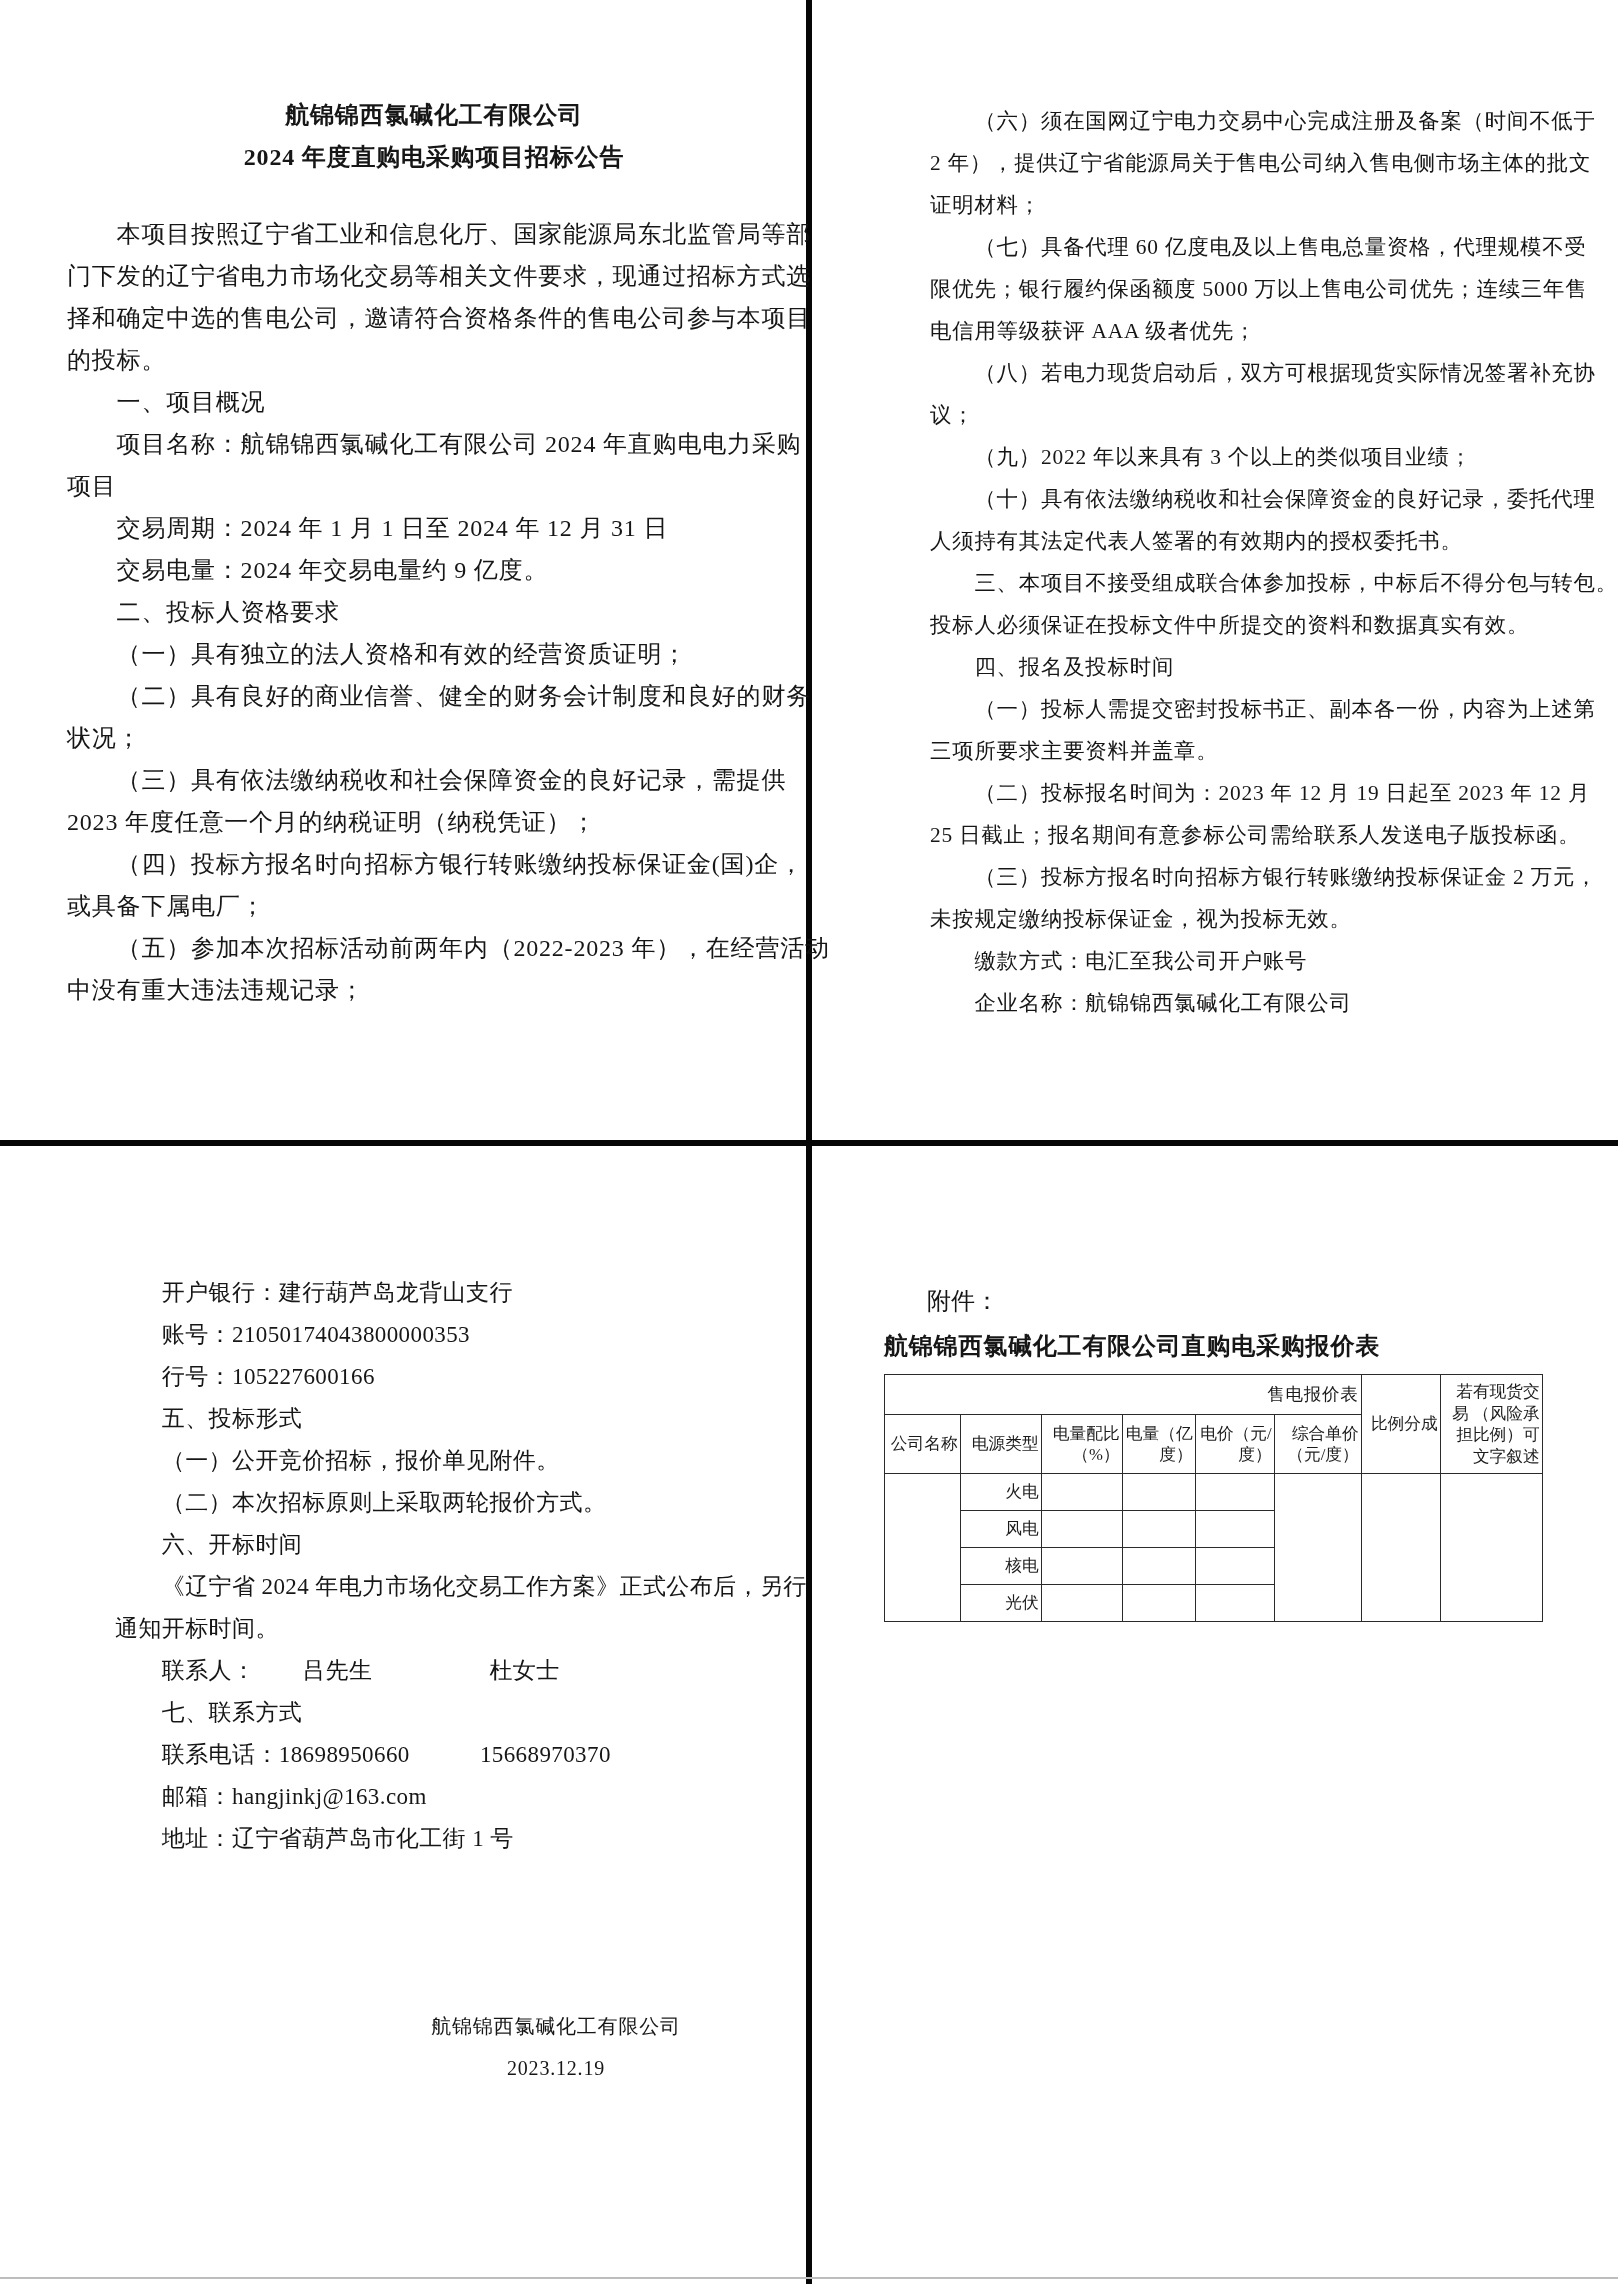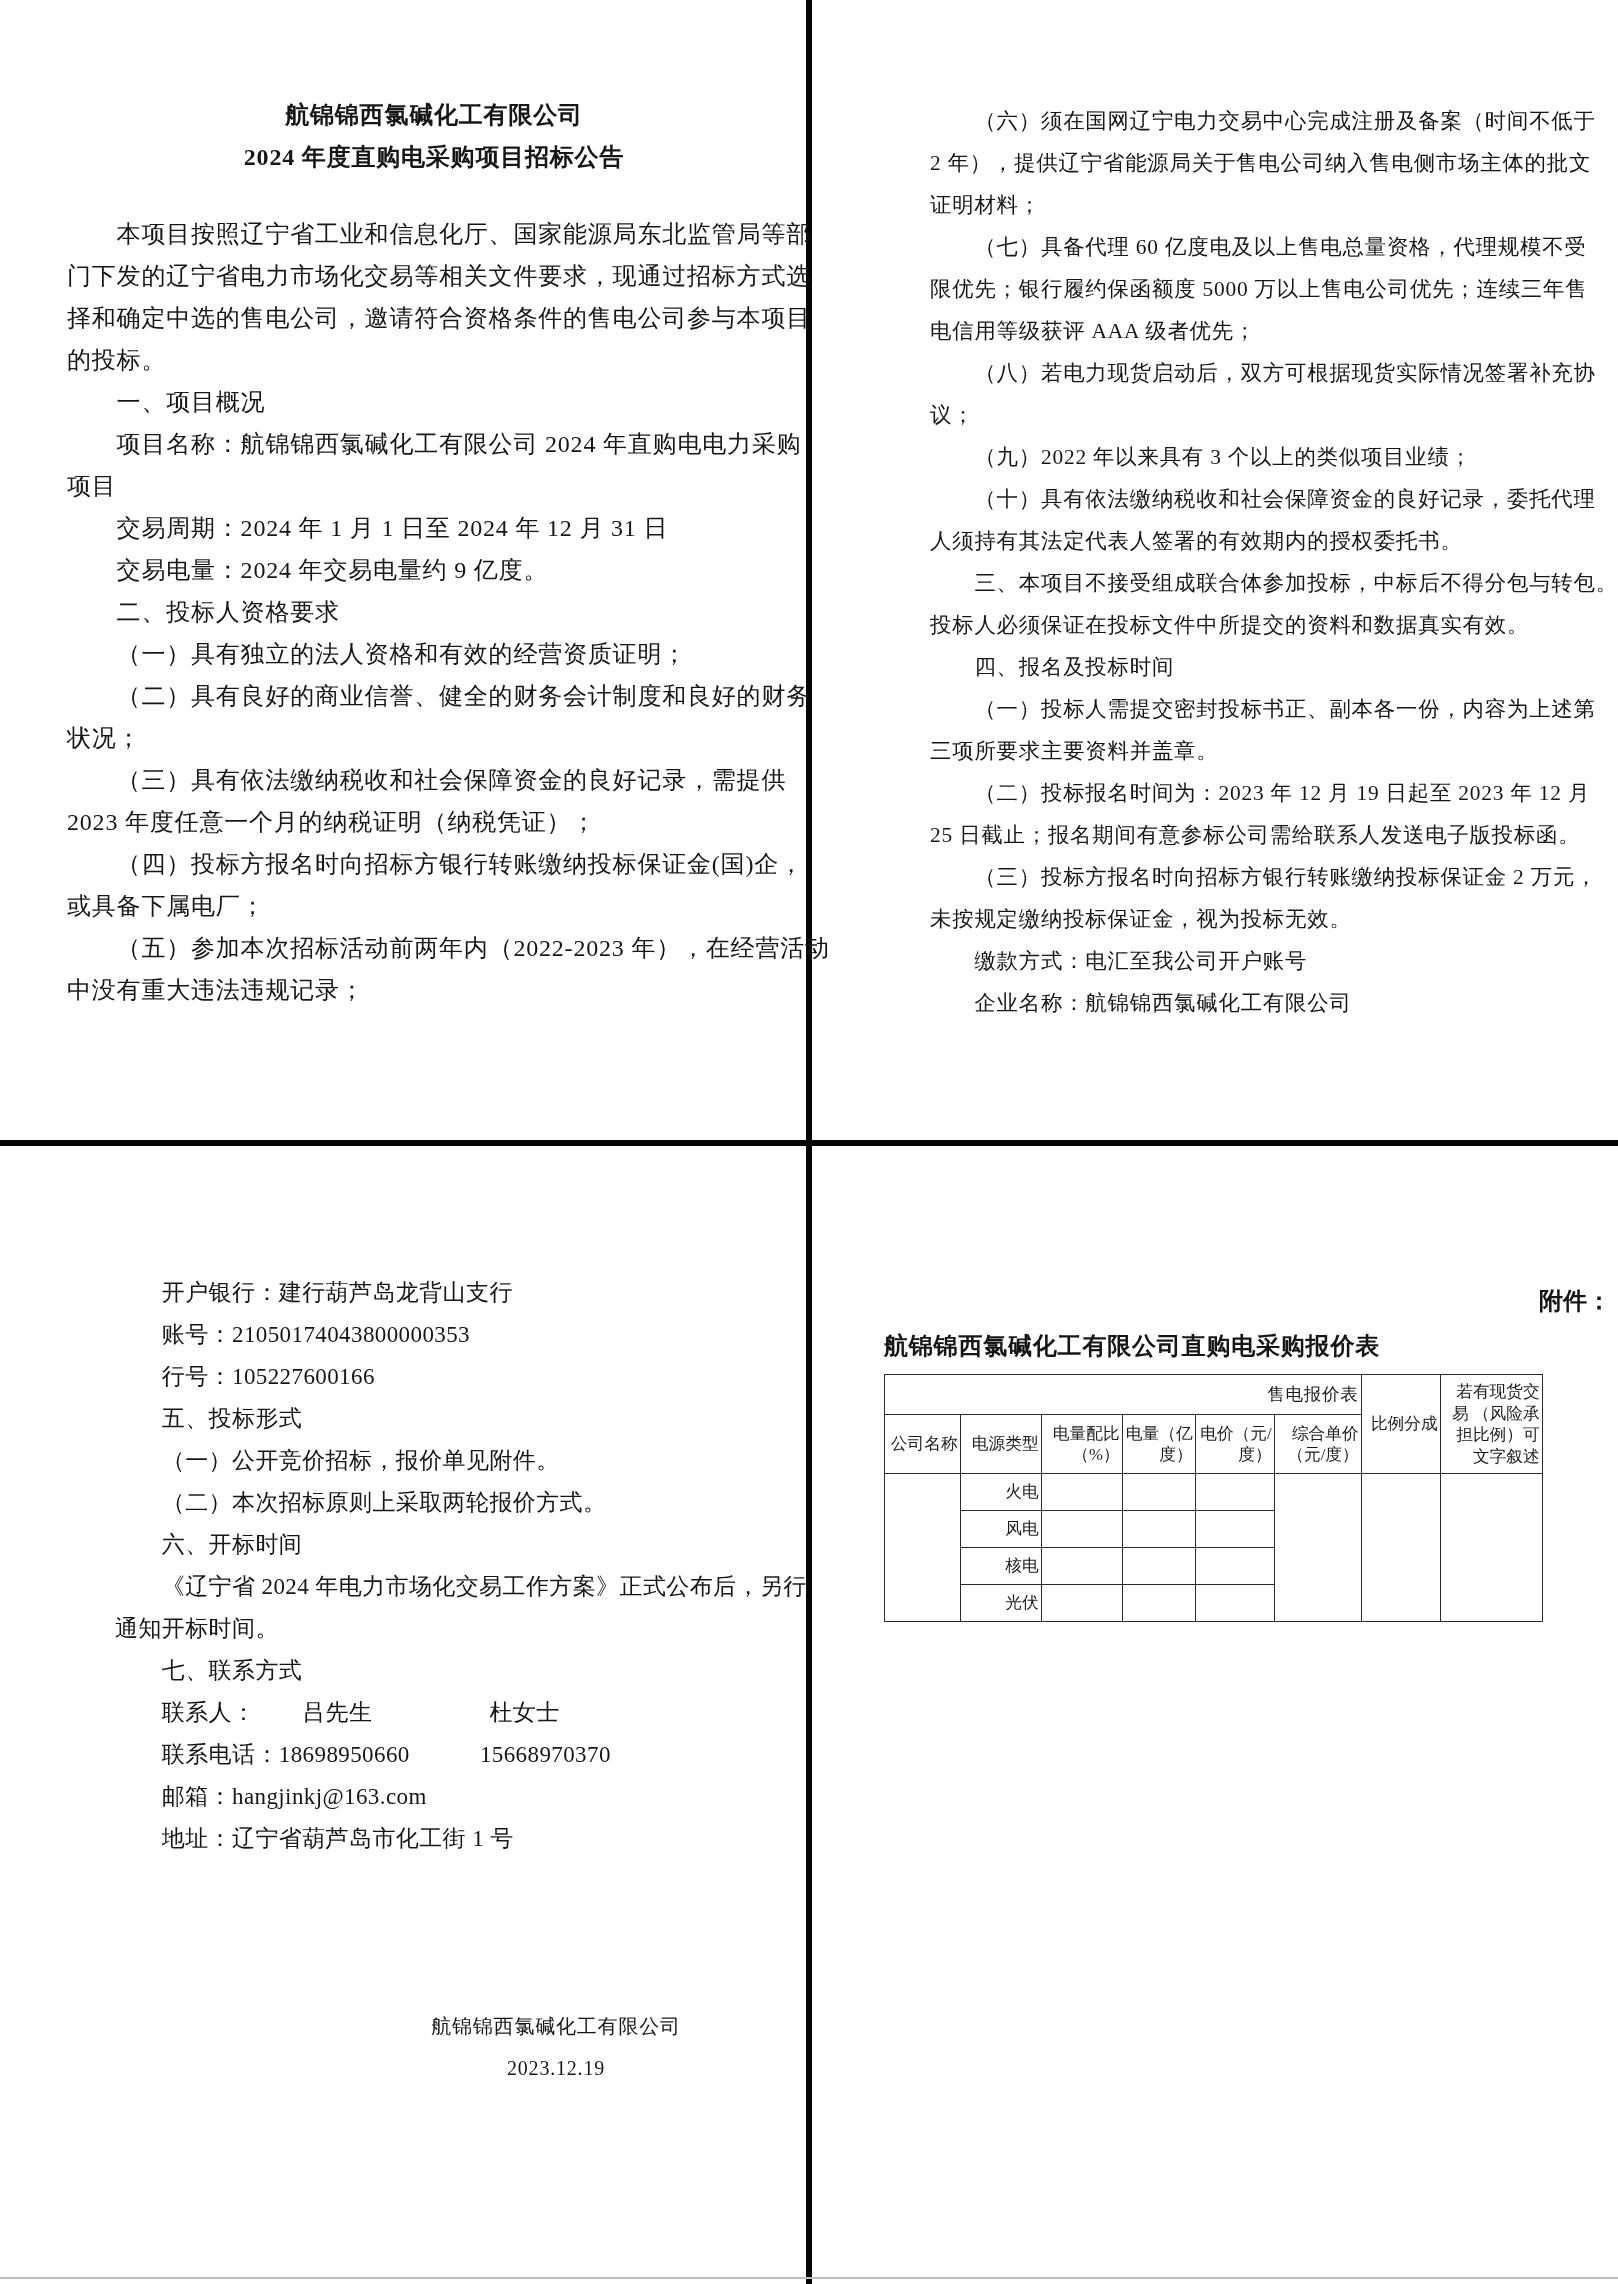--- a/index.html
+++ b/index.html
@@ -20,21 +20,21 @@
   .tl .ln{font-size:24px;line-height:42px;letter-spacing:0.8px;}
   
   .tr-page{left:930px;top:100px;width:655px;}
   .tr-page .ln{font-size:21.4px;line-height:42px;letter-spacing:0.8px;}
   
   .bl{left:115px;top:1272px;width:690px;}
   .bl .ln{font-size:23px;line-height:42px;letter-spacing:0.4px;}
   .signature{position:absolute;left:413px;top:2005px;width:286px;text-align:center;font-size:20px;line-height:42px;letter-spacing:0.8px;}
   
   .br{left:817px;top:1282px;width:794px;}
-  .attach{font-weight:bold;font-size:24px;margin-left:110px;line-height:38px;text-align:right;}
+  .attach{font-weight:normal;font-size:24px;margin-left:110px;line-height:38px;}
   .tbl-title{font-weight:bold;font-size:24px;width:658px;margin:9.5px 0 12.7px 67px;letter-spacing:0.8px;}
   table.quote{border-collapse:collapse;table-layout:fixed;width:658px;margin-left:67px;font-size:16.7px;color:#1b1b1b;}
   table.quote td{border:1.6px solid #2b2b2b;text-align:right;vertical-align:middle;padding:1.6px 2.4px;line-height:21.4px;}
   tr.r1{height:40px;}
   tr.r1 .group{font-size:17.5px;letter-spacing:0.8px;}
   tr.r2{height:59px;}
   tr.dr{height:37px;}
 </style>
 </head>
 <body>
@@ -99,22 +99,22 @@
 <section class="quad bl">
   <div class="ln">　　开户银行：建行葫芦岛龙背山支行</div>
   <div class="ln">　　账号：21050174043800000353</div>
   <div class="ln">　　行号：105227600166</div>
   <div class="ln">　　五、投标形式</div>
   <div class="ln">　　（一）公开竞价招标，报价单见附件。</div>
   <div class="ln">　　（二）本次招标原则上采取两轮报价方式。</div>
   <div class="ln">　　六、开标时间</div>
   <div class="ln">　　《辽宁省 2024 年电力市场化交易工作方案》正式公布后，另行</div>
   <div class="ln">通知开标时间。</div>
+  <div class="ln">　　联系人：　　吕先生　　　　　杜女士</div>
   <div class="ln">　　七、联系方式</div>
-  <div class="ln">　　联系人：　　吕先生　　　　　杜女士</div>
   <div class="ln">　　联系电话：18698950660　　　15668970370</div>
   <div class="ln">　　邮箱：hangjinkj@163.com</div>
   <div class="ln">　　地址：辽宁省葫芦岛市化工街 1 号</div>
 </section>
 
 <div class="signature">
   <div class="ln">航锦锦西氯碱化工有限公司</div>
   <div class="ln">2023.12.19</div>
 </div>
 

